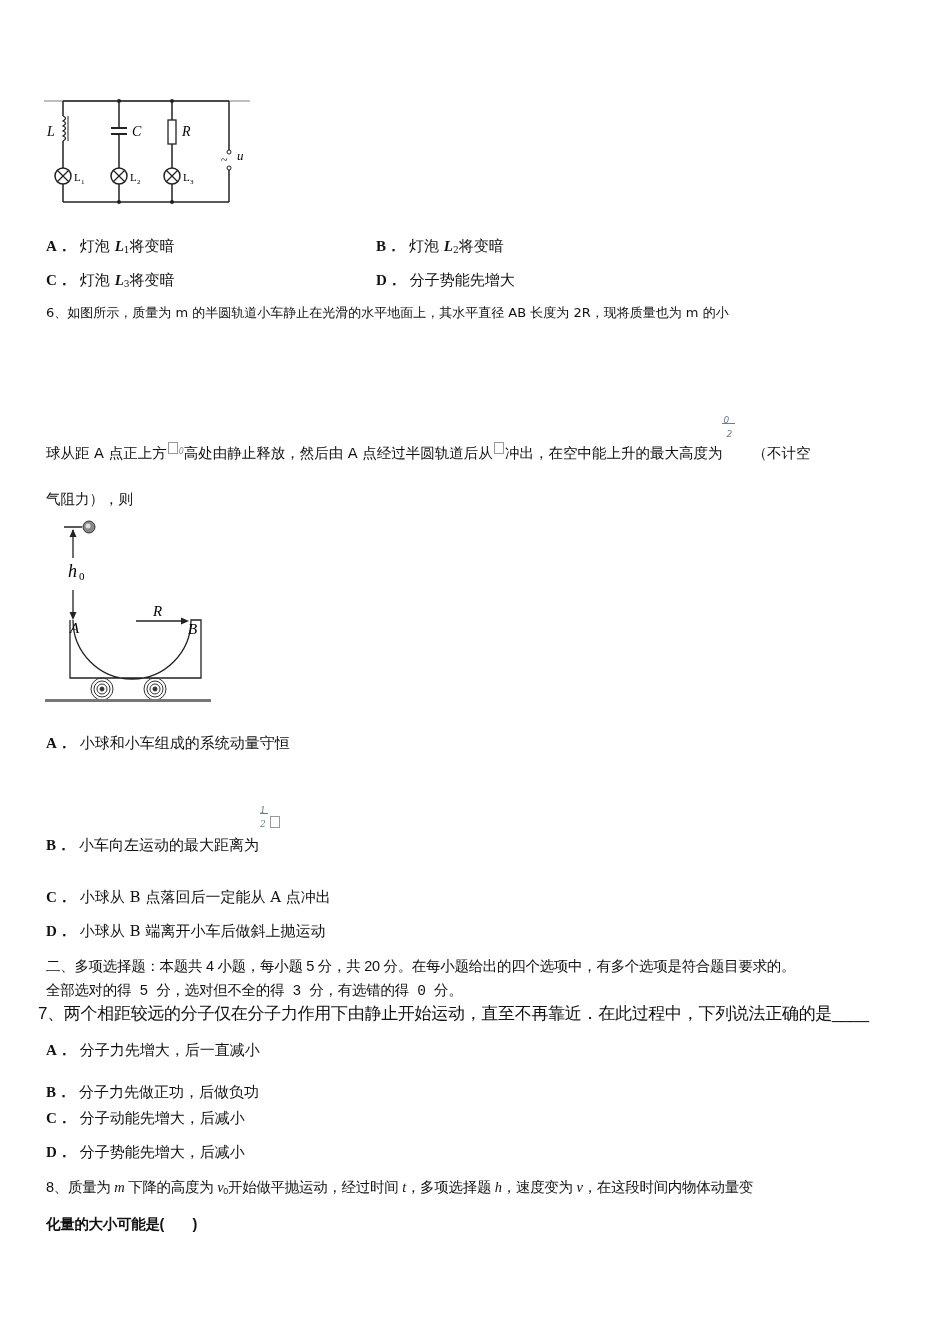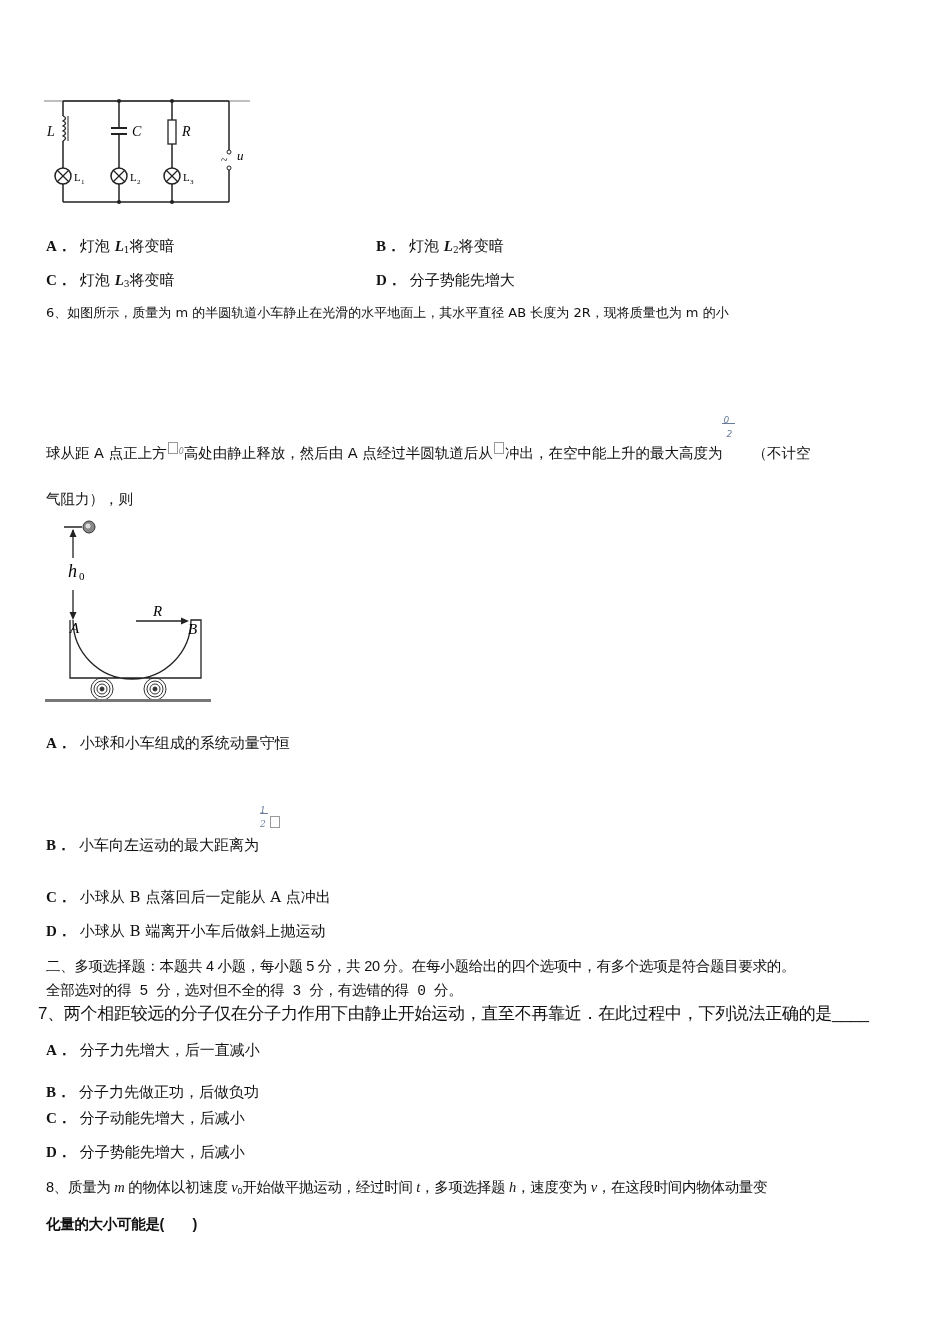--- a/index.html
+++ b/index.html
@@ -152,15 +152,15 @@
   <span class="lbl">B．</span><span>分子力先做正功，后做负功</span>
 </div>
 <div class="abs txt" style="left:46px;top:1108px;">
   <span class="lbl">C．</span><span>分子动能先增大，后减小</span>
 </div>
 <div class="abs txt" style="left:46px;top:1142px;">
   <span class="lbl">D．</span><span>分子势能先增大，后减小</span>
 </div>
 
 <div class="abs txt cond" style="left:46px;top:1177px;font-size:14.5px;">
-  <span>8、质量为 </span><i class="var" style="font-weight:normal">m</i><span> 的物体以初速度 </span><i class="var" style="font-weight:normal">v</i><sub>0</sub><span>开始做平抛运动，经过时间 </span><i class="var" style="font-weight:normal">t</i><span>，多项选择题 </span><i class="var" style="font-weight:normal">h</i><span>，速度变为 </span><i class="var" style="font-weight:normal">v</i><span>，在这段时间内物体动量变</span>
+  <span>8、质量为 </span><i class="var" style="font-weight:normal">m</i><span> 下降的高度为 </span><i class="var" style="font-weight:normal">v</i><sub>0</sub><span>开始做平抛运动，经过时间 </span><i class="var" style="font-weight:normal">t</i><span>，多项选择题 </span><i class="var" style="font-weight:normal">h</i><span>，速度变为 </span><i class="var" style="font-weight:normal">v</i><span>，在这段时间内物体动量变</span>
 </div>
 <div class="abs txt cond" style="left:46px;top:1214px;font-size:14.5px;font-weight:bold;">化量的大小可能是(　　)</div>
 
 </body></html>

